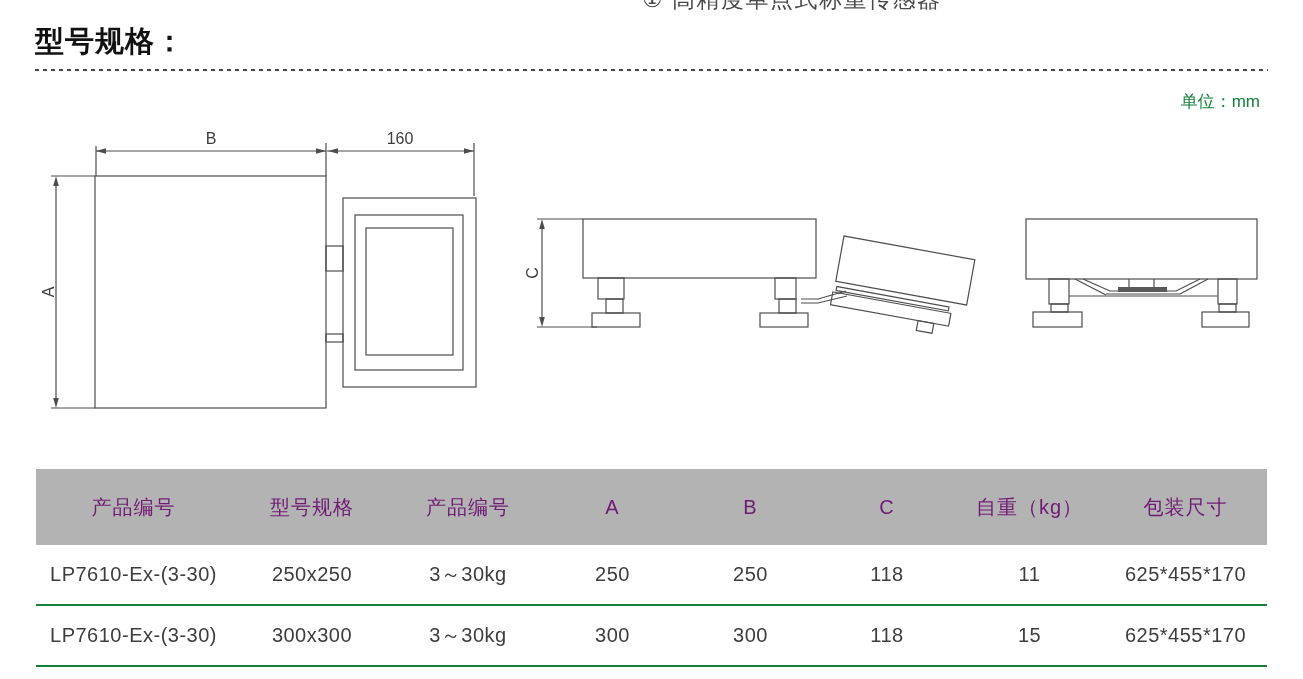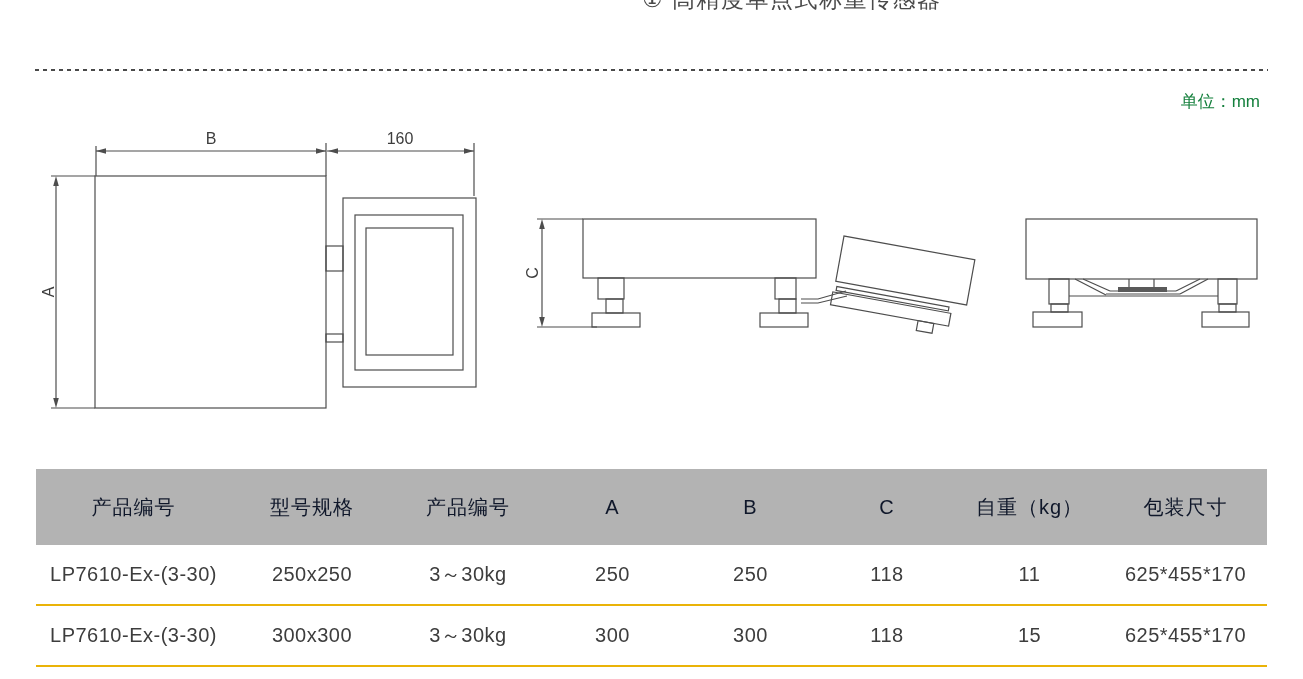--- a/index.html
+++ b/index.html
@@ -15,32 +15,33 @@
     background:repeating-linear-gradient(90deg,#4a4a4a 0 4px,transparent 4px 8px);}
   .unit-label{position:absolute;top:90px;right:43px;font-size:17px;color:#15803d;}
 
   .drawings{position:absolute;left:0;top:0;width:1303px;height:460px;}
   .drawings line,.drawings rect,.drawings path,.drawings polyline{stroke:#4d4d4d;stroke-width:1.2;fill:none;}
   .drawings polygon.arrow{fill:#4d4d4d;stroke:none;}
   .drawings rect.dark{fill:#5a5a5a;stroke:none;}
   .drawings text{fill:#3d3d3d;font-size:16px;font-family:"Liberation Sans","DejaVu Sans",sans-serif;}
 
   table.spec{position:absolute;left:36px;top:469px;width:1231px;border-collapse:collapse;table-layout:fixed;}
-  table.spec th{background:#b3b3b3;color:#0f172a;font-weight:normal;font-size:20px;height:74px;text-align:center;letter-spacing:1px;}
-  table.spec td{font-size:20px;color:#3d3d3d;height:57px;text-align:center;border-bottom:2px solid #eab308;letter-spacing:0.5px;}
+  table.spec th{background:#b3b3b3;color:#701a75;font-weight:normal;font-size:20px;height:74px;text-align:center;letter-spacing:1px;}
+  table.spec td{font-size:20px;color:#3d3d3d;height:57px;text-align:center;border-bottom:2px solid #15803d;letter-spacing:0.5px;}
 </style>
 </head>
 <body>
 
 <div class="page">
 
   <div class="top-clip">
     <span>① 高精度单点式称重传感器</span>
   </div>
 
+  <div class="section-title">型号规格：</div>
   <div class="dashed-rule"></div>
   <div class="unit-label">单位：mm</div>
 
   <svg class="drawings" viewBox="0 0 1303 460" width="1303" height="460">
 
     <g>
       <rect x="95" y="176" width="231" height="232"></rect>
 
       <line x1="51" y1="176" x2="95" y2="176"></line>
       <line x1="51" y1="408" x2="95" y2="408"></line>

